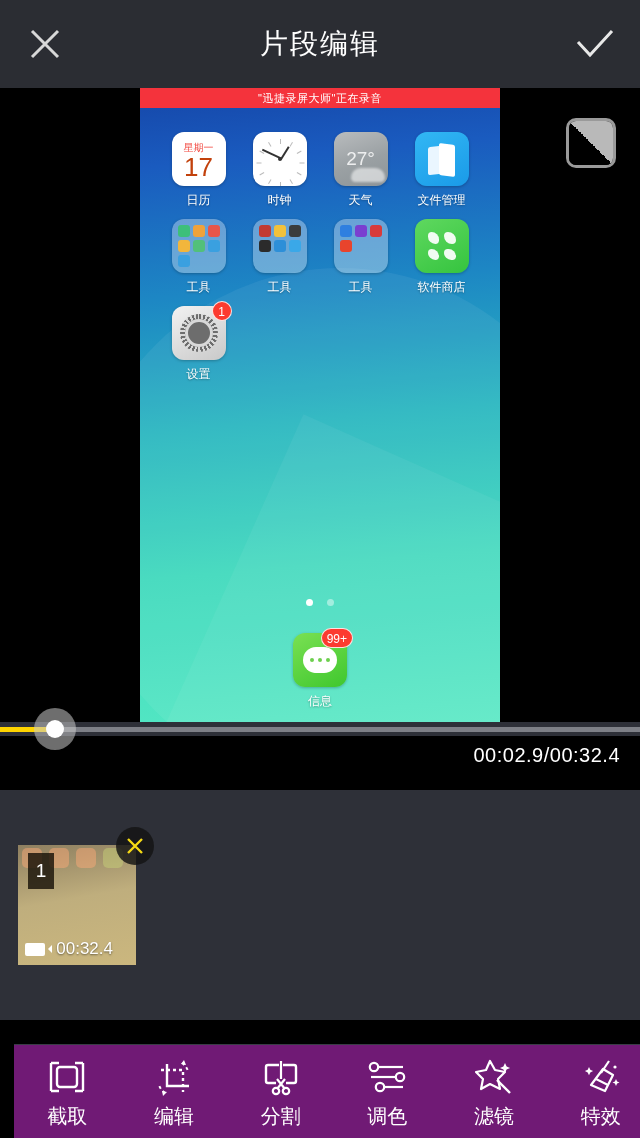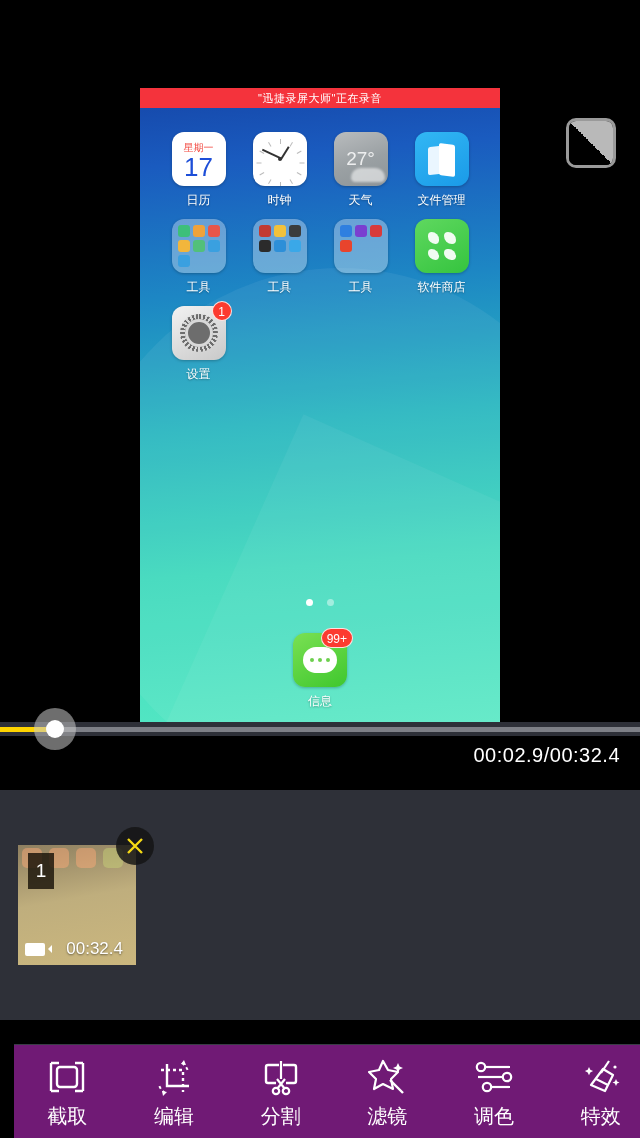--- a/index.html
+++ b/index.html
@@ -29,21 +29,21 @@
   .grid { position:relative; z-index:3; padding:14px 18px 0 18px; }
   .row { display:flex; }
   .cell { width:81px; margin-right:0; text-align:center; padding-top:10px; }
   .ico { width:54px; height:54px; border-radius:12px; margin:0 auto; position:relative;
          box-shadow:0 1px 3px rgba(0,0,0,.25); overflow:hidden; }
   .lbl { margin-top:6px; font-size:12px; color:#fff; text-shadow:0 1px 2px rgba(0,0,0,.35); }
 
   
   .ic-cal { background:#fff; display:flex; flex-direction:column; align-items:center; justify-content:center; }
   .cal-d { color:#f2453d; font-size:10px; margin-top:2px; }
-  .cal-n { color:#1d4ed8; font-size:26px; line-height:26px; margin-top:-1px; }
+  .cal-n { color:#c2410c; font-size:26px; line-height:26px; margin-top:-1px; }
   
   .ic-clock { background:#fff; }
   .ic-clock .face { position:absolute; inset:4px; border-radius:50%; }
   .ic-clock .tick { position:absolute; left:50%; top:3px; width:1px; height:5px; background:#bbb;
                     transform-origin:50% 24px; }
   .ic-clock .hh,.ic-clock .mh { position:absolute; left:50%; top:50%; background:#333; transform-origin:0 0; }
   .ic-clock .hh { width:15px; height:2px; transform:rotate(-58deg); }
   .ic-clock .mh { width:20px; height:2px; transform:rotate(205deg); }
   .ic-clock .pin { position:absolute; left:50%; top:50%; width:4px; height:4px; margin:-2px 0 0 -2px;
                    background:#333; border-radius:50%; }
@@ -120,40 +120,53 @@
   .tray { position:absolute; left:0; top:790px; width:640px; height:230px; background:#2e3038; }
   .thumb-wrap { position:absolute; left:18px; top:55px; width:118px; height:120px; }
   .thumb { position:absolute; inset:0; overflow:hidden;
            background:linear-gradient(170deg,#8e7f60,#bfae7d 45%,#cbb77e); }
   .thumb .mini { position:absolute; left:0; right:0; top:0; height:40px; opacity:.55;
                  display:flex; padding:3px 4px; }
   .thumb .mini i { width:20px; height:20px; border-radius:5px; margin-right:7px; display:block;
                  background:rgba(255,170,120,.85); }
   .thumb .idx { position:absolute; left:10px; top:8px; width:26px; height:36px; background:rgba(25,18,8,.82);
                 color:#fff; font-size:19px; display:flex; align-items:center; justify-content:center; }
-  .thumb .meta { position:absolute; left:0; right:6px; bottom:6px; display:flex; align-items:center; padding:0 7px; }
+  .thumb .meta { position:absolute; left:0; right:16px; bottom:6px; display:flex; align-items:center; padding:0 7px; }
   .thumb .meta .dur { margin-left:auto; color:#fff; font-size:17px; text-shadow:0 1px 2px rgba(0,0,0,.5); }
   .cam-glyph { width:20px; height:13px; background:#fff; border-radius:2px; position:relative; }
   .cam-glyph:after { content:""; position:absolute; right:-7px; top:2px; border:4.5px solid transparent;
                 border-right-color:#fff; }
   .del-btn { position:absolute; right:-18px; top:-18px; width:38px; height:38px; border-radius:50%;
              background:rgba(20,20,20,.82); display:flex; align-items:center; justify-content:center; }
 
   
   .bottombar { position:absolute; left:14px; bottom:0; width:640px; height:94px; background:#701a75;
                border-top:1px solid #3a3c46; display:flex; align-items:center; }
   .tool { flex:1; text-align:center; }
   .tool .ti { height:48px; display:flex; align-items:center; justify-content:center; }
   .tool .tl { color:#fff; font-size:20px; margin-top:2px; }
 </style>
 </head>
 <body>
 
 <div class="app">
 
+  <div class="header">
+    <div class="hdr-btn">
+      <svg width="34" height="34" viewBox="0 0 34 34">
+        <path d="M4 4 L30 30 M30 4 L4 30" stroke="#d8d8d8" stroke-width="3" fill="none"></path>
+      </svg>
+    </div>
+    <div class="hdr-title">片段编辑</div>
+    <div class="hdr-btn">
+      <svg width="38" height="30" viewBox="0 0 38 30">
+        <path d="M2 13 L14 26 L36 2" stroke="#e8e8e8" stroke-width="3" fill="none"></path>
+      </svg>
+    </div>
+  </div>
 
   <div class="preview">
     <div class="phone">
 
       <div class="rec-banner">"迅捷录屏大师"正在录音</div>
 
       <div class="grid">
 
         <div class="row">
           <div class="cell">
@@ -356,45 +369,45 @@
           <circle cx="17" cy="36" r="3.2" stroke="#fff" stroke-width="2.2" fill="none"></circle>
           <circle cx="27" cy="36" r="3.2" stroke="#fff" stroke-width="2.2" fill="none"></circle>
         </svg>
       </div>
       <div class="tl">分割</div>
     </div>
 
     <div class="tool">
       <div class="ti">
         <svg width="44" height="44" viewBox="0 0 44 44">
-          <path d="M18 6 L23 15 L33 17 L26 24 L28 34 L18 29 L9 34 L11 24 L4 17 L14 15 Z" stroke="#fff" stroke-width="2.2" fill="none" stroke-linejoin="round"></path>
-          <path d="M25 25 L38 38" stroke="#fff" stroke-width="2.4" fill="none"></path>
-          <path d="M33 8 l1.6 3.4 3.4 1.6 -3.4 1.6 -1.6 3.4 -1.6 -3.4 -3.4 -1.6 3.4 -1.6 Z" fill="#fff"></path>
-        </svg>
-      </div>
-      <div class="tl">滤镜</div>
-    </div>
-
-    <div class="tool">
-      <div class="ti">
-        <svg width="44" height="44" viewBox="0 0 44 44">
           <path d="M14 12 H38" stroke="#fff" stroke-width="2.2"></path>
           <circle cx="9" cy="12" r="4.2" stroke="#fff" stroke-width="2.2" fill="none"></circle>
           <path d="M6 22 H30" stroke="#fff" stroke-width="2.2"></path>
           <circle cx="35" cy="22" r="4.2" stroke="#fff" stroke-width="2.2" fill="none"></circle>
           <path d="M20 32 H38" stroke="#fff" stroke-width="2.2"></path>
           <circle cx="15" cy="32" r="4.2" stroke="#fff" stroke-width="2.2" fill="none"></circle>
         </svg>
       </div>
       <div class="tl">调色</div>
     </div>
 
     <div class="tool">
       <div class="ti">
         <svg width="44" height="44" viewBox="0 0 44 44">
+          <path d="M18 6 L23 15 L33 17 L26 24 L28 34 L18 29 L9 34 L11 24 L4 17 L14 15 Z" stroke="#fff" stroke-width="2.2" fill="none" stroke-linejoin="round"></path>
+          <path d="M25 25 L38 38" stroke="#fff" stroke-width="2.4" fill="none"></path>
+          <path d="M33 8 l1.6 3.4 3.4 1.6 -3.4 1.6 -1.6 3.4 -1.6 -3.4 -3.4 -1.6 3.4 -1.6 Z" fill="#fff"></path>
+        </svg>
+      </div>
+      <div class="tl">滤镜</div>
+    </div>
+
+    <div class="tool">
+      <div class="ti">
+        <svg width="44" height="44" viewBox="0 0 44 44">
           <path d="M30 6 L22 18" stroke="#fff" stroke-width="2.2"></path>
           <path d="M24 14 L12 30 L26 36 L34 20 Z" stroke="#fff" stroke-width="2.2" fill="none" stroke-linejoin="round"></path>
           <path d="M17 24 L29 30" stroke="#fff" stroke-width="2"></path>
           <path d="M10 12 l1.3 2.8 2.8 1.3 -2.8 1.3 -1.3 2.8 -1.3 -2.8 -2.8 -1.3 2.8 -1.3 Z" fill="#fff"></path>
           <path d="M37 24 l1.1 2.4 2.4 1.1 -2.4 1.1 -1.1 2.4 -1.1 -2.4 -2.4 -1.1 2.4 -1.1 Z" fill="#fff"></path>
           <circle cx="36" cy="12" r="1.6" fill="#fff"></circle>
         </svg>
       </div>
       <div class="tl">特效</div>
     </div>

